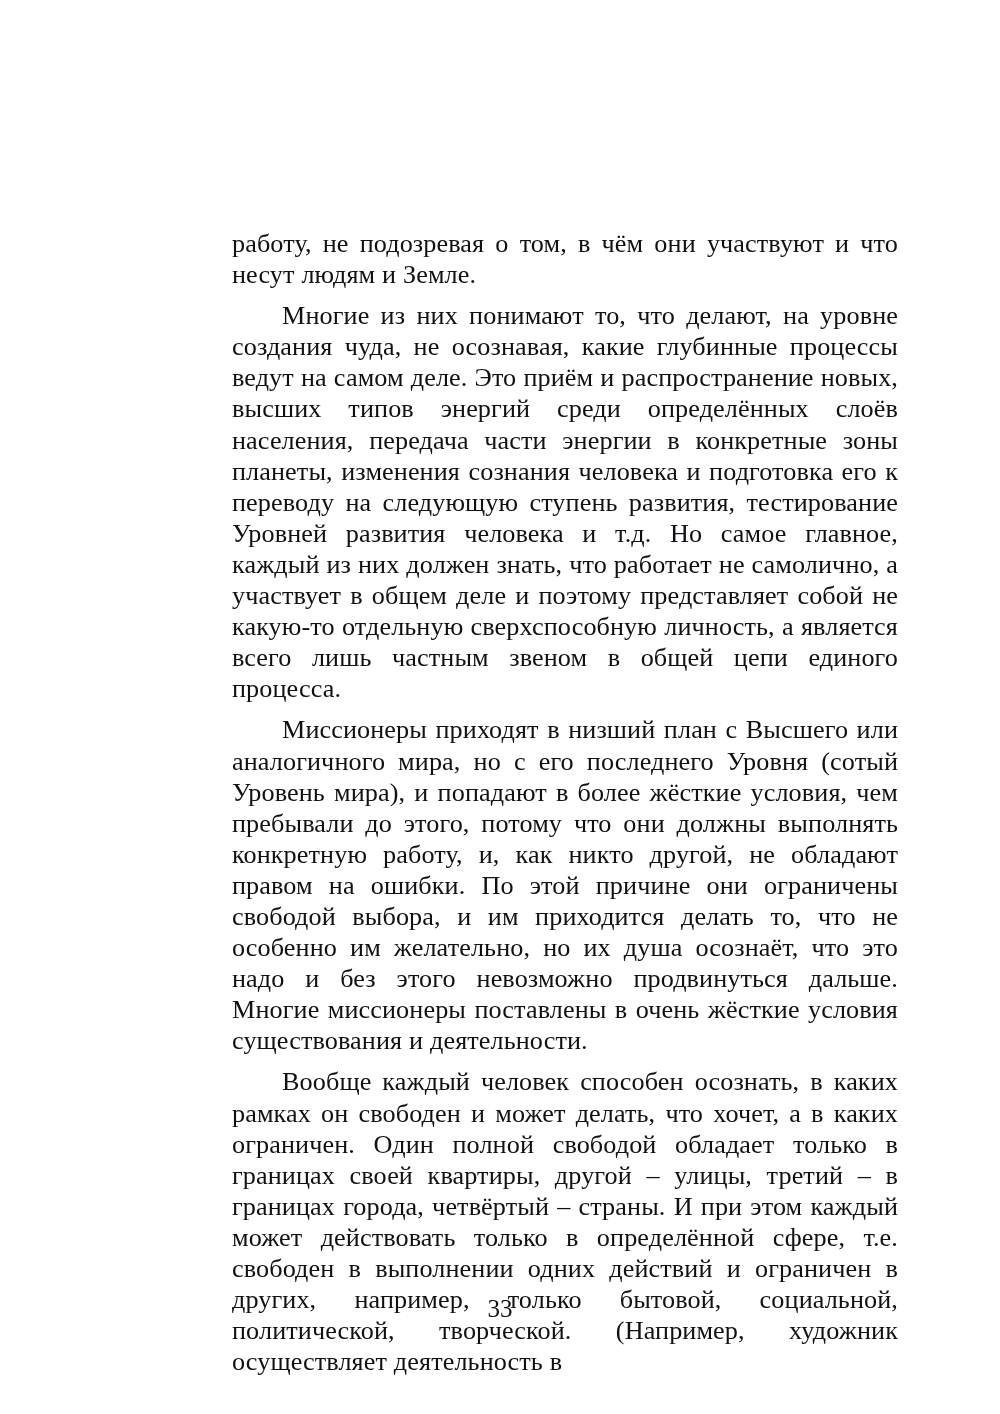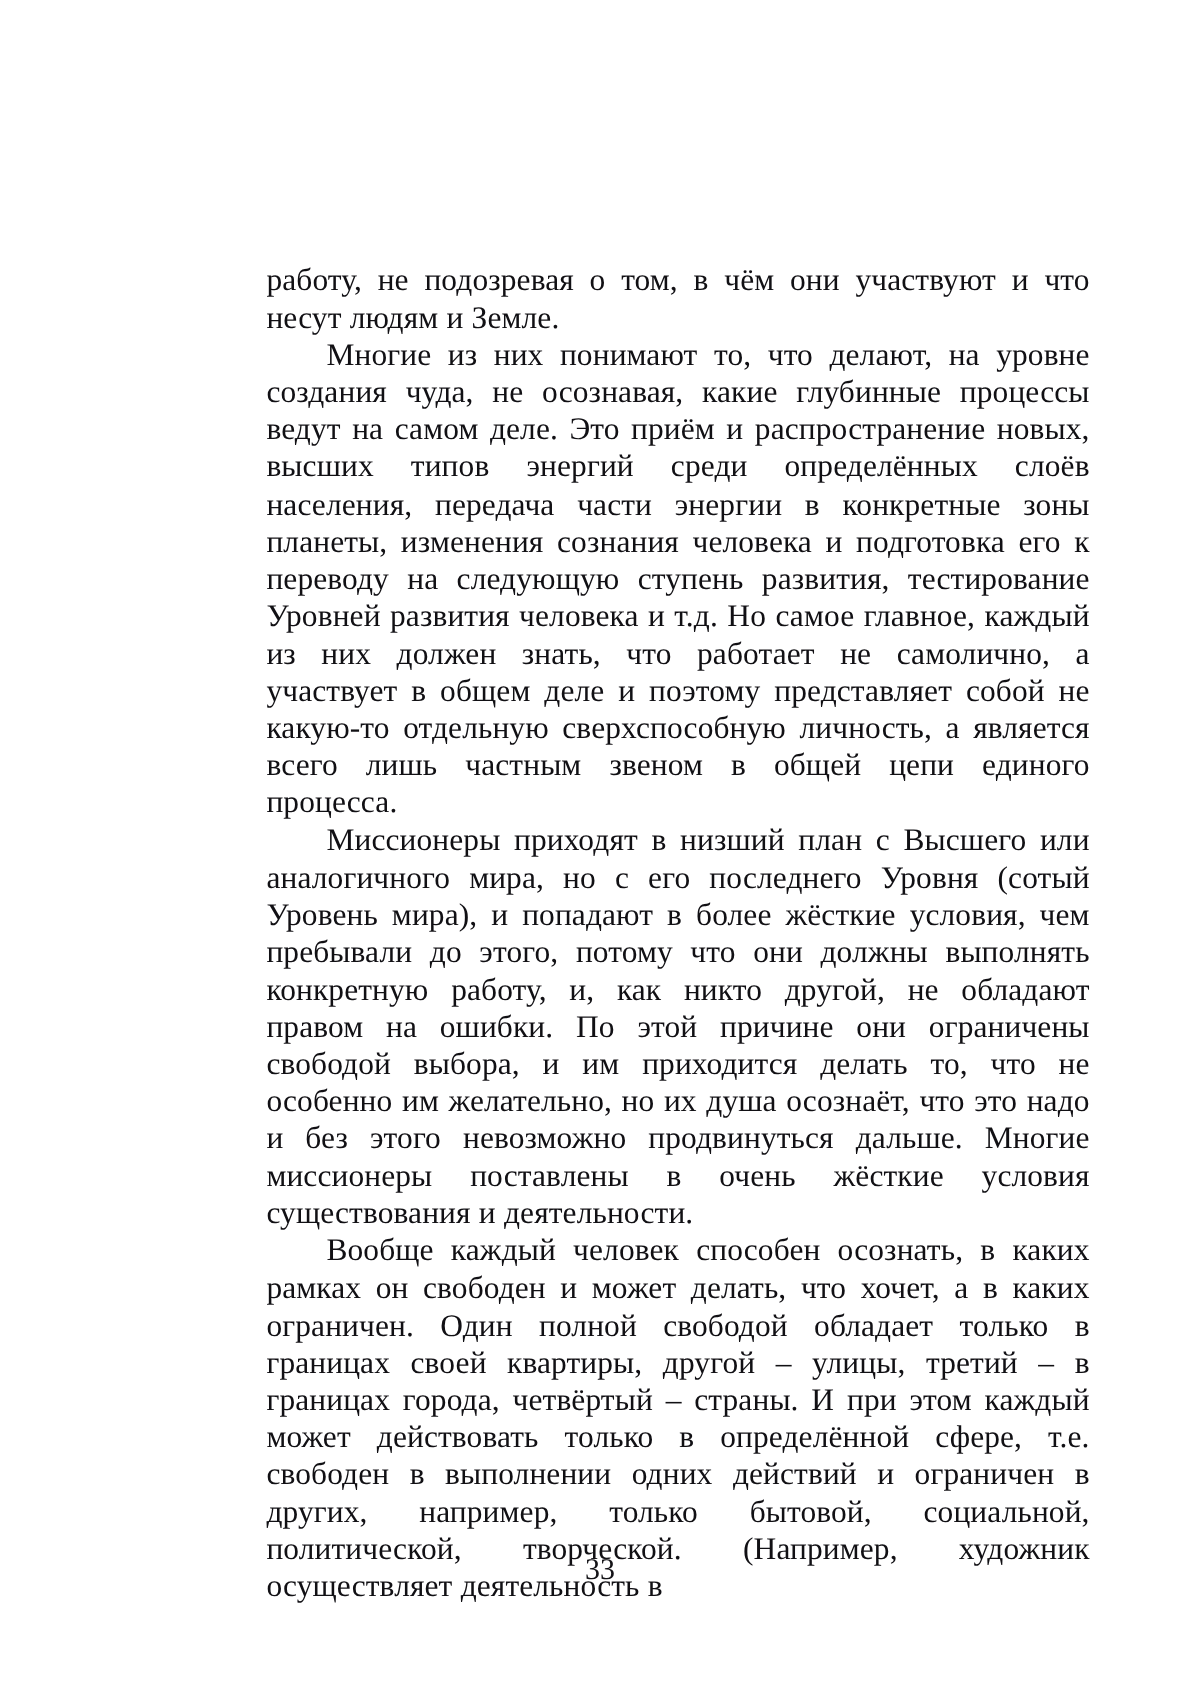--- a/index.html
+++ b/index.html
@@ -28,21 +28,21 @@
 
   
   .text-block {
     position: absolute;
     left: 222px;
     top: 218px;
     width: 686px;
   }
 
   .para {
-    margin: 0;
+    margin: 10px;
     text-align: justify;
     text-justify: inter-word;
     font-size: 26.2px;
     line-height: 31.1px;
     letter-spacing: 0.1px;
     word-spacing: 0.2px;
     hyphens: none;
     -webkit-hyphens: none;
   }
 

